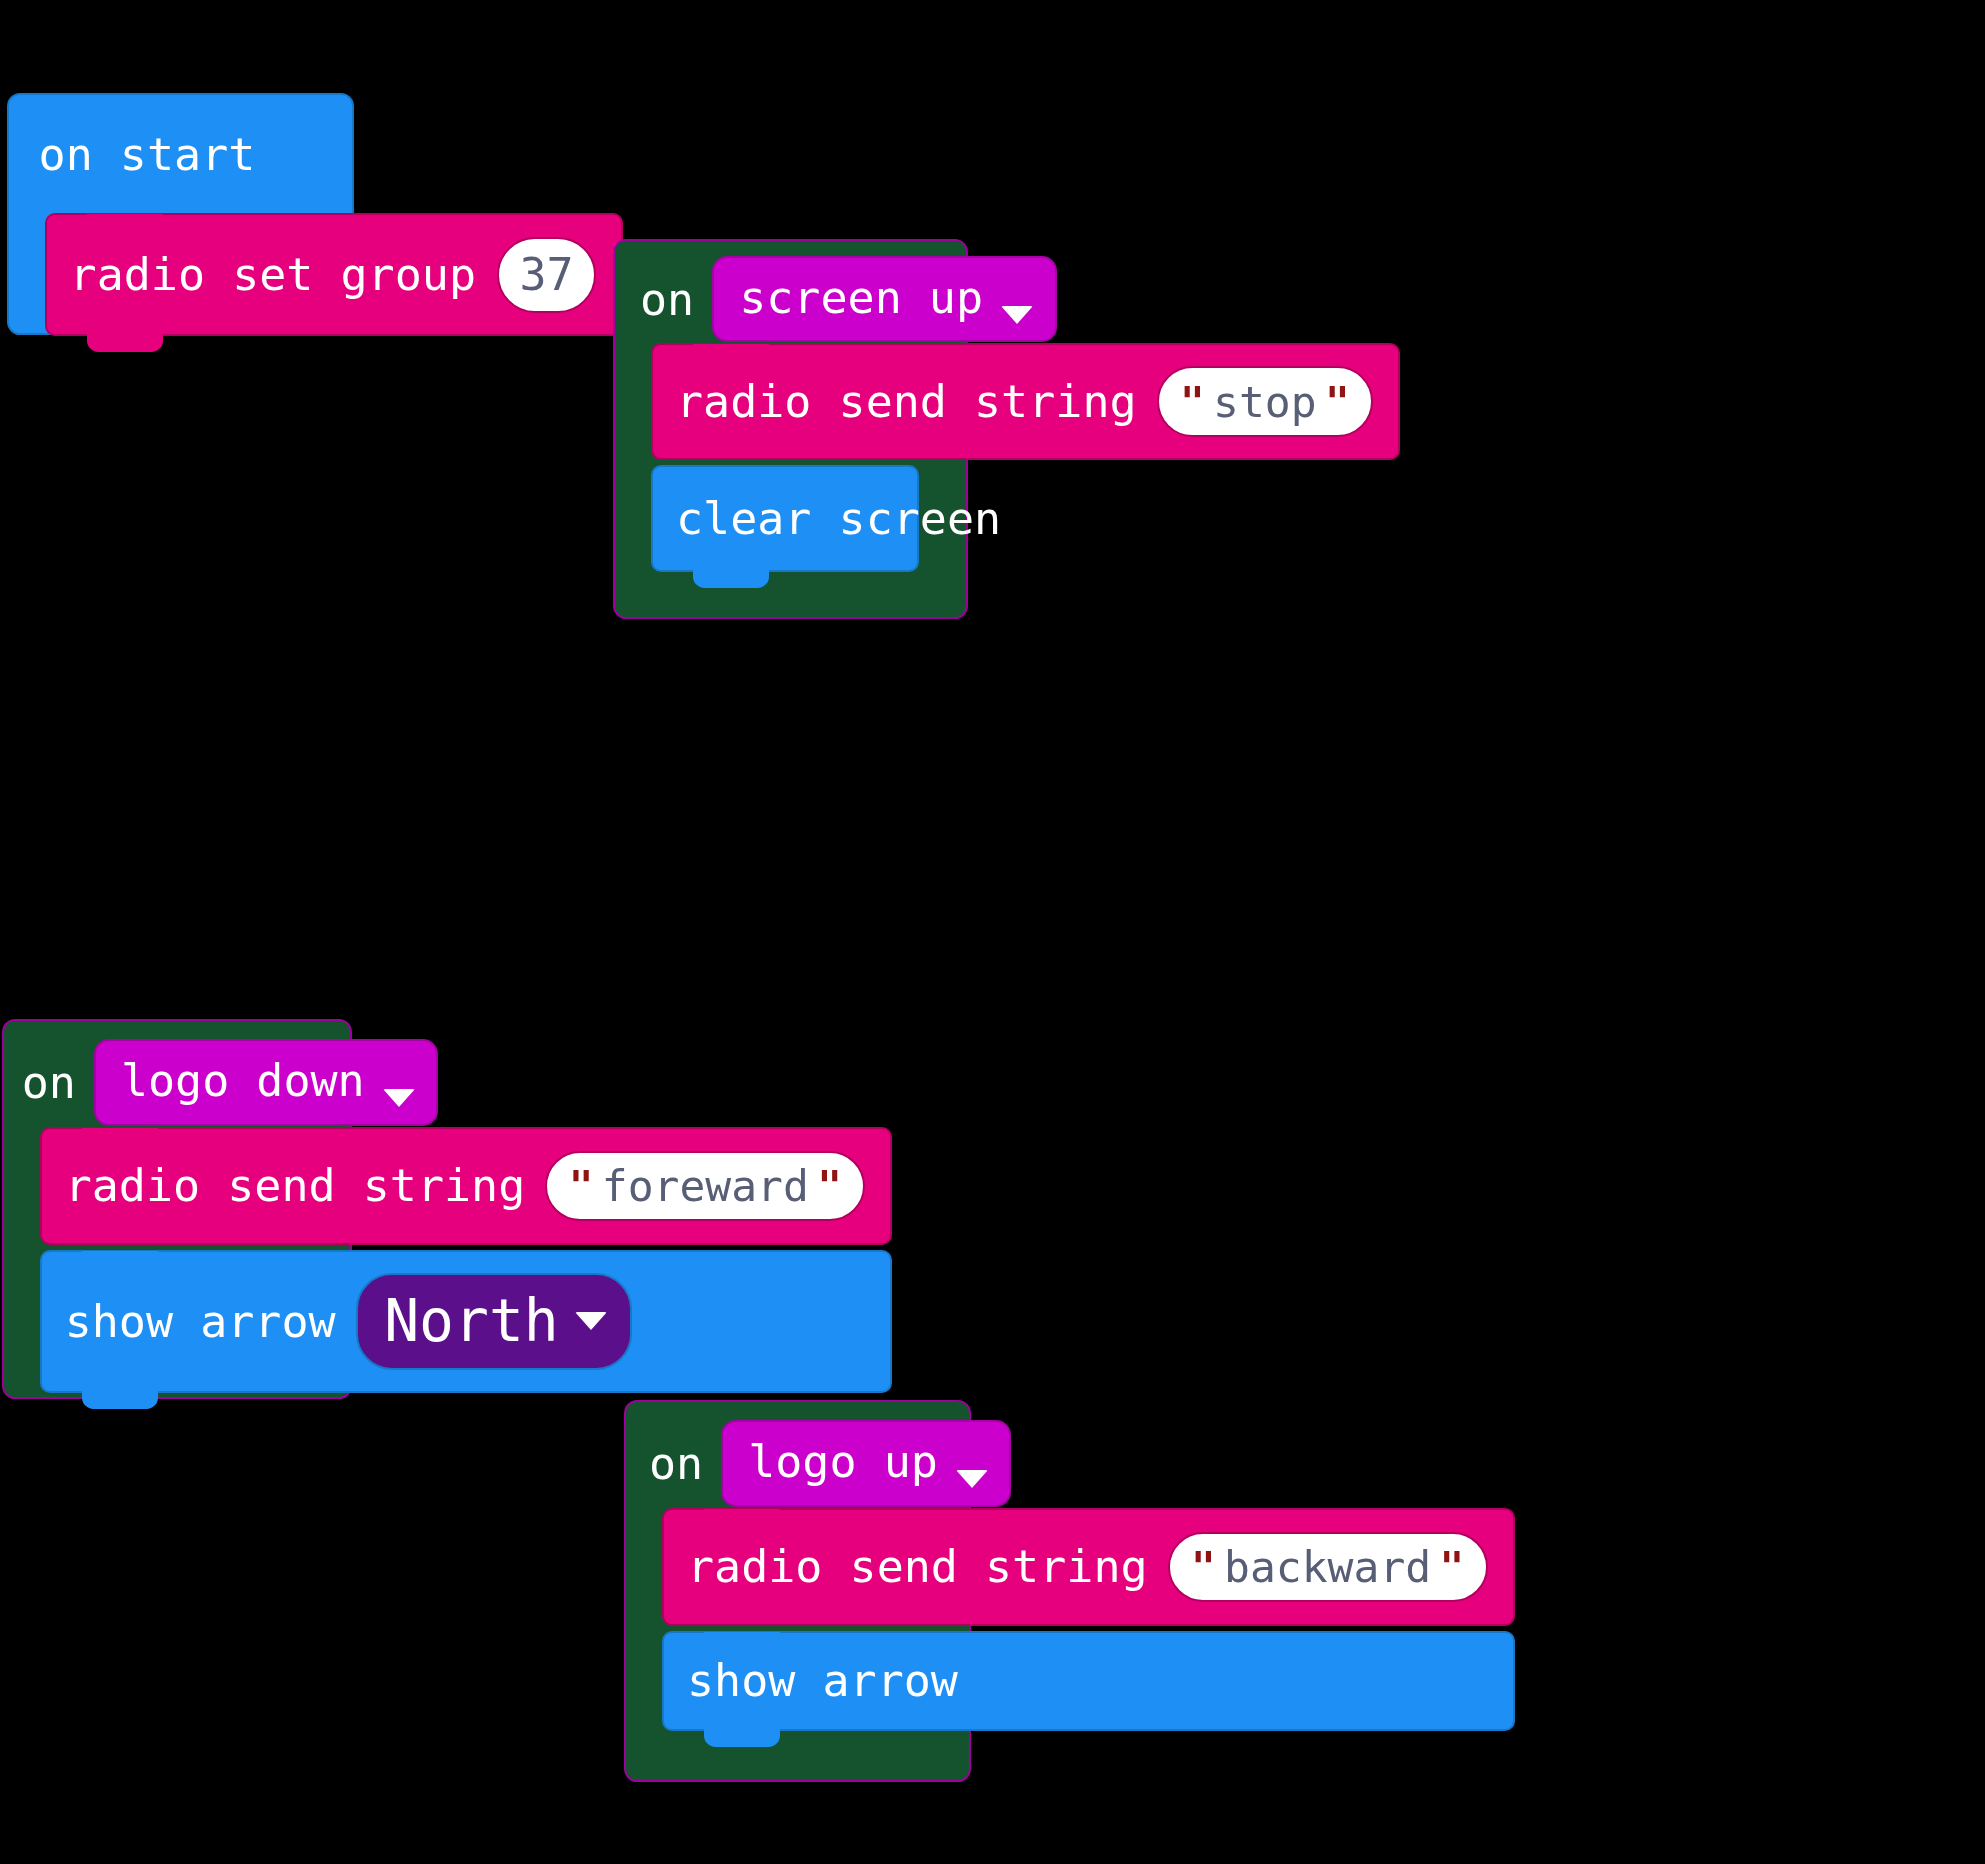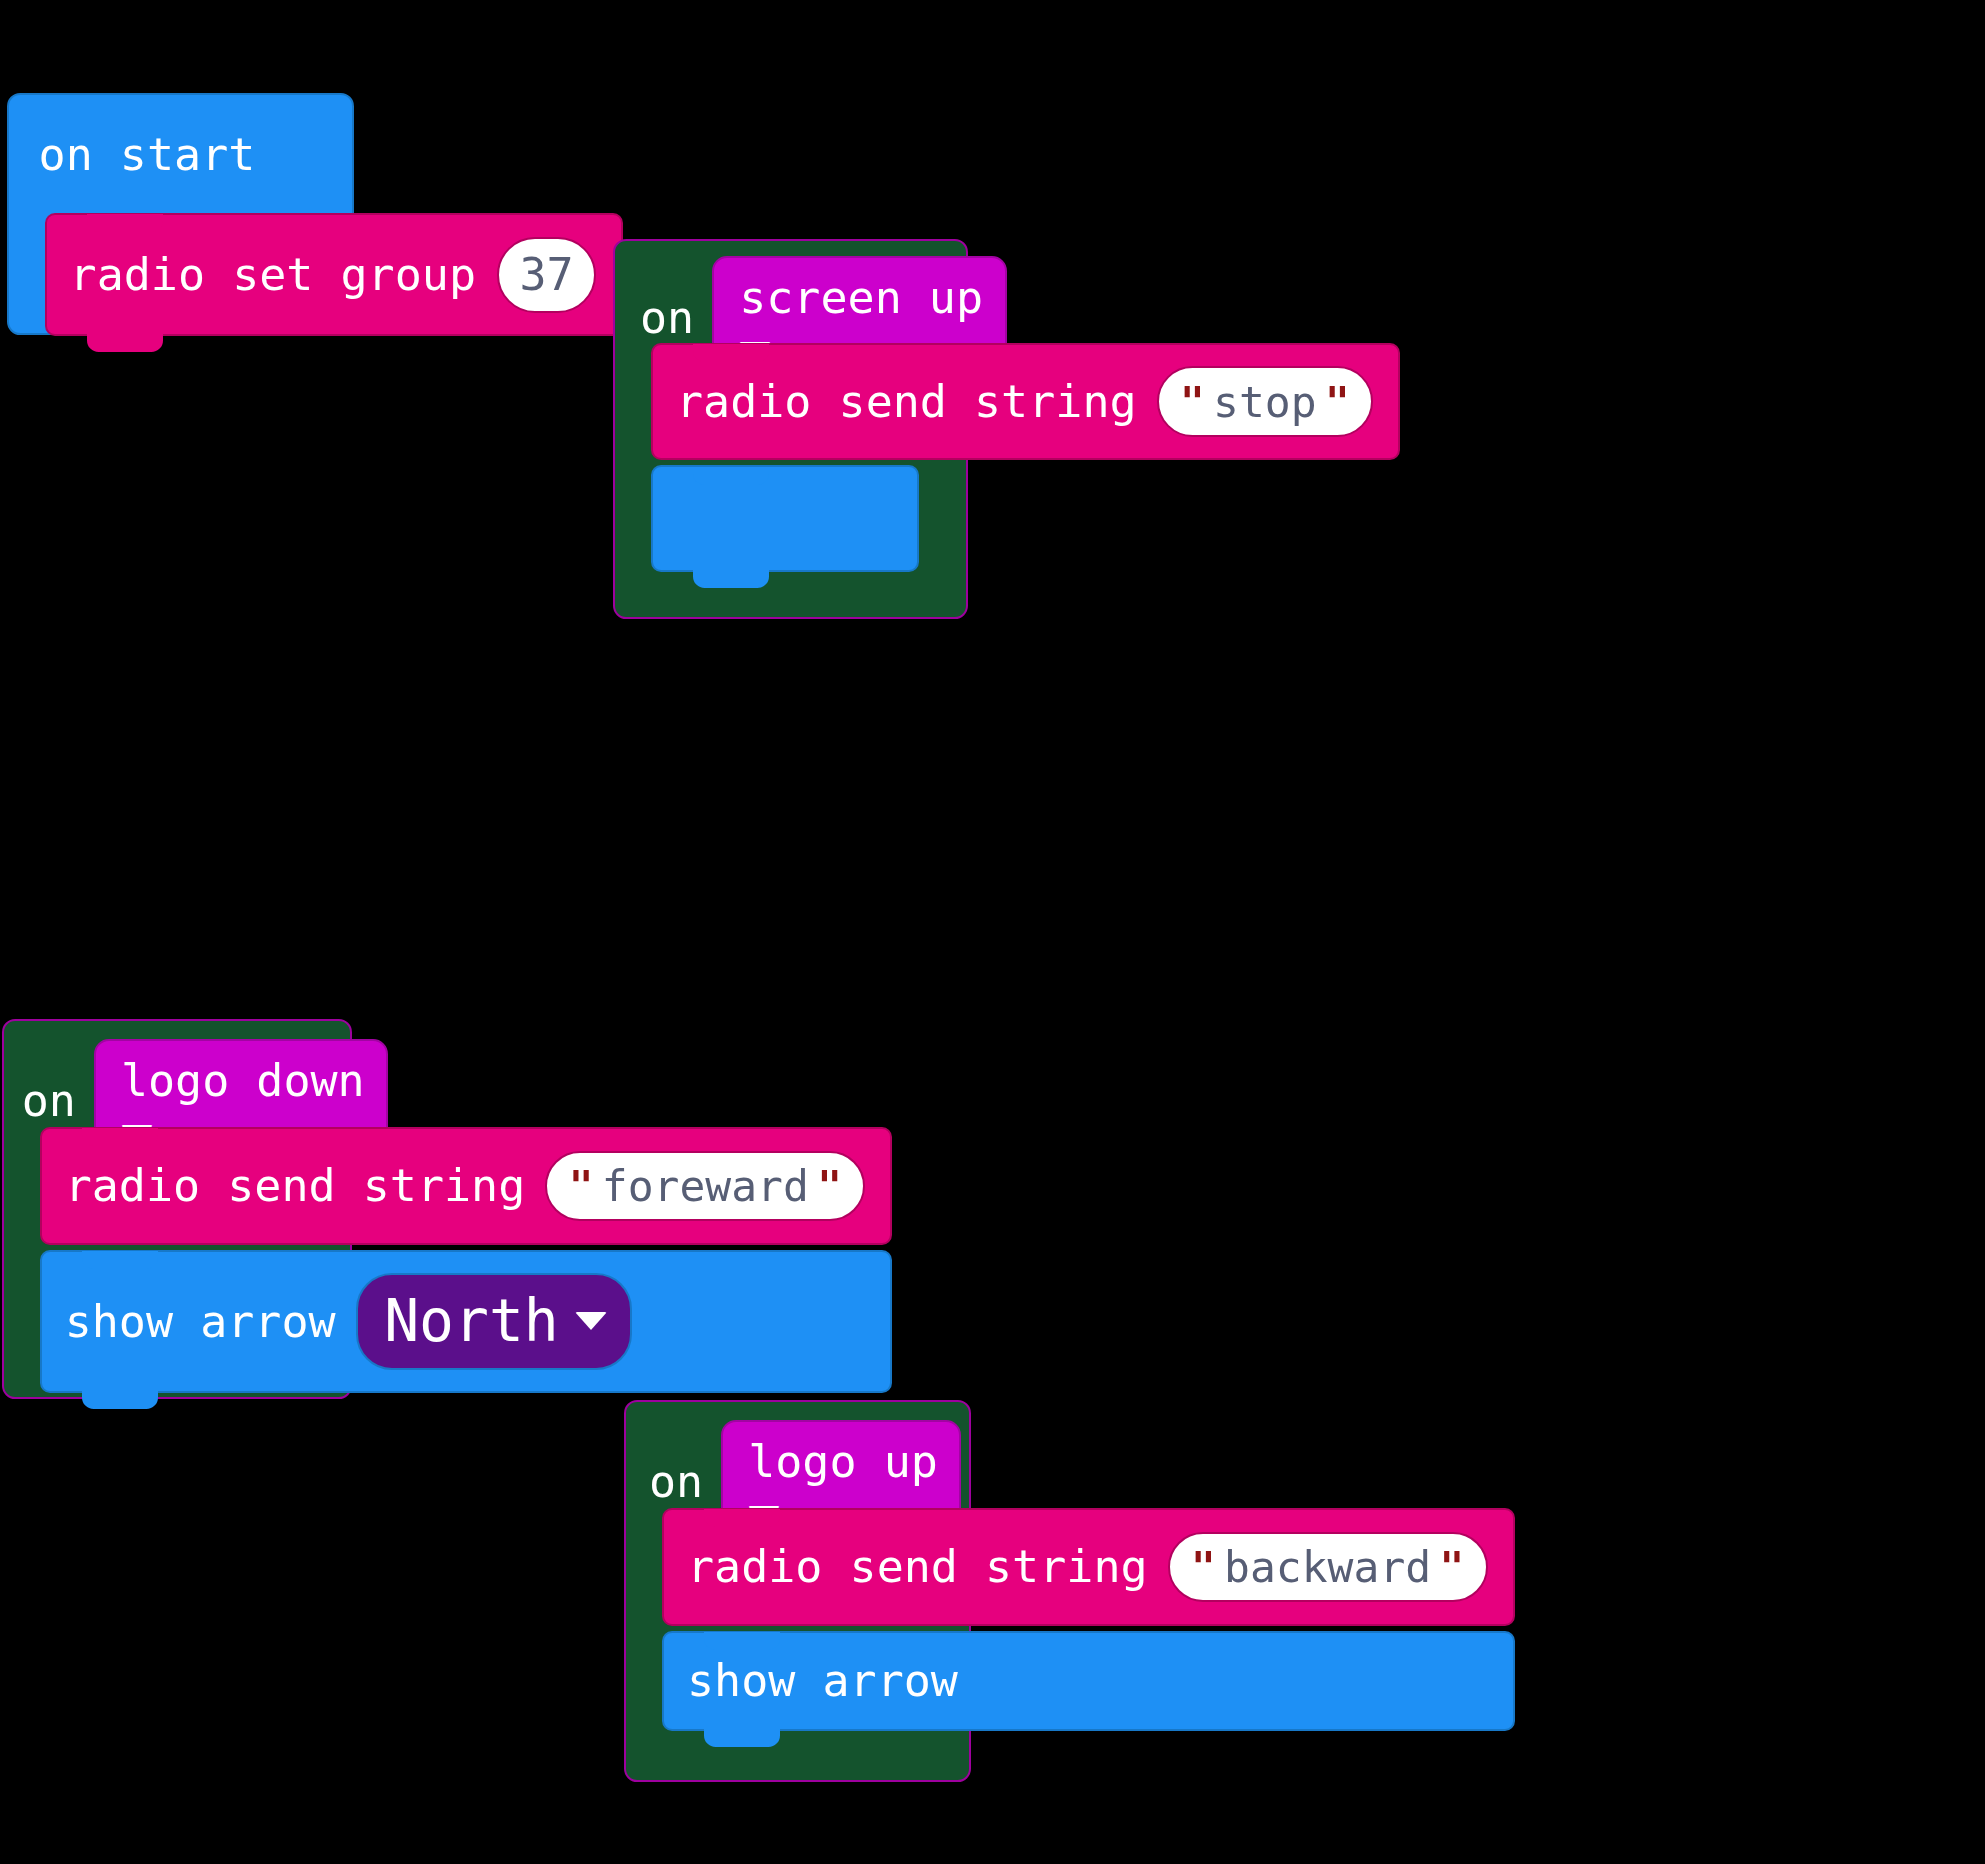--- a/index.html
+++ b/index.html
@@ -19,25 +19,24 @@
   .hat-head{
     display:flex;align-items:center;
     box-sizing:border-box;
   }
   .hat-label{
     color:#fff;font-size:45px;letter-spacing:0px;
     white-space:nowrap;
   }
   
   .dd-hat{
-    display:inline-flex;align-items:flex-start;gap:18px;
+    display:inline-flex;align-items:flex-end;gap:18px;
     border-radius:15px;
     padding:13.2px 21.5px 16.5px 25px;
     box-sizing:border-box;
-    flex-direction:column;
   }
   .dd-hat .dd-text{color:#fff;font-size:45px;white-space:nowrap;}
 
   
   .stmt{
     position:relative;
     display:flex;align-items:center;
     box-sizing:border-box;
     border-radius:8.3px;
     white-space:nowrap;
@@ -159,20 +158,21 @@
       <span class="txt">radio send string</span>
       <span class="field-str">
         <span class="q">"</span>
         <span class="sv">stop</span>
         <span class="q">"</span>
       </span>
     </div>
 
     <div class="stmt c-basic stmt-pad" style="border-radius:10px;margin-top:5px;width:268px;height:107px;">
       <span class="notch c-basic-b"></span>
+      <span class="txt">clear screen</span>
       <span class="bump c-basic-b"></span>
     </div>
   </div>
 </div>
 
 <div class="stack hat c-event" id="s-logodown">
   <div class="hat-head">
     <span class="hat-label">on</span>
     <span class="dd-hat c-event">
       <span class="dd-text">logo down</span>

